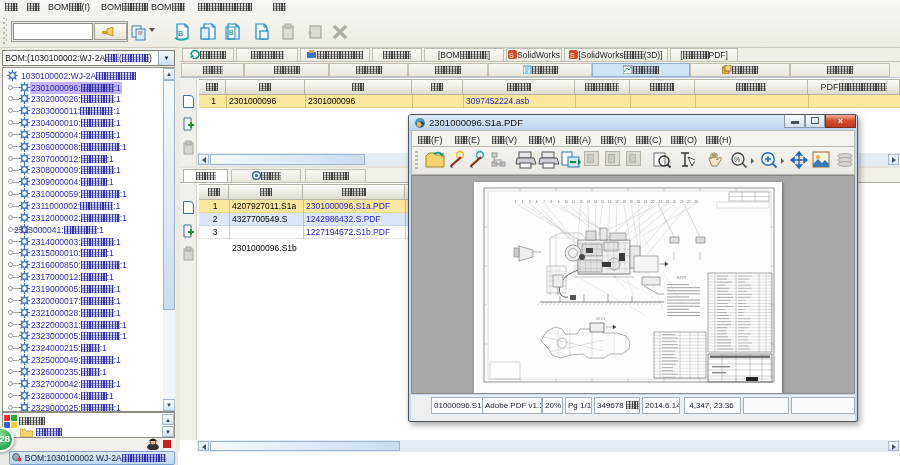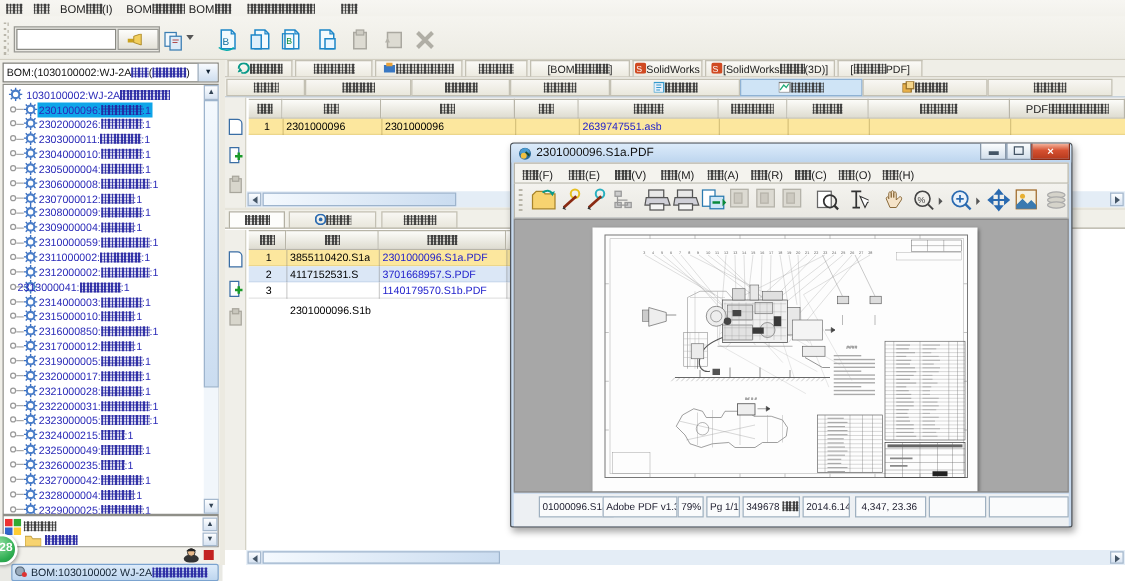--- a/index.html
+++ b/index.html
@@ -130,21 +130,21 @@
     </svg>
 <div class="trow" style="left:18px;top:2px">1030100002:WJ-2A<span class="z" style="width:40px"></span></div>
 <div class="expline" style="left:10px;top:19.0px"></div>
 <div class="exp" style="left:5px;top:16.5px"></div>
 <svg class="gearsvg" style="left:16.0px;top:13.5px" width="11" height="11">
       <g stroke="#4a7ec9" fill="none">
         <circle cx="5.5" cy="5.5" r="3" stroke-width="1.7"></circle>
         <path d="M5.5 0v2M5.5 9v2M0 5.5h2M9 5.5h2M1.6 1.6l1.4 1.4M8 8l1.4 1.4M9.4 1.6L8 3M3 8l-1.4 1.4" stroke-width="1.1" stroke="#3a6ec0"></path>
       </g>
     </svg>
-<div class="trow" style="left:27px;top:13.5px;background:#0ea5e9;padding:0 1px">2301000096:<span class="z" style="width:33px"></span>:1</div>
+<div class="trow" style="left:27px;top:13.5px;background:#c4b5fd;padding:0 1px">2301000096:<span class="z" style="width:33px"></span>:1</div>
 <div class="expline" style="left:10px;top:30.9px"></div>
 <div class="exp" style="left:5px;top:28.4px"></div>
 <svg class="gearsvg" style="left:16.0px;top:25.4px" width="11" height="11">
       <g stroke="#4a7ec9" fill="none">
         <circle cx="5.5" cy="5.5" r="3" stroke-width="1.7"></circle>
         <path d="M5.5 0v2M5.5 9v2M0 5.5h2M9 5.5h2M1.6 1.6l1.4 1.4M8 8l1.4 1.4M9.4 1.6L8 3M3 8l-1.4 1.4" stroke-width="1.1" stroke="#3a6ec0"></path>
       </g>
     </svg>
 <div class="trow" style="left:27px;top:25px;padding:0 1px">2302000026:<span class="z" style="width:33px"></span>:1</div>
 <div class="expline" style="left:10px;top:42.7px"></div>
@@ -479,21 +479,21 @@
 <div class="colsep" style="left:232px;top:47px;height:13px;background:rgba(150,130,60,.35)"></div>
 <div class="colsep" style="left:283px;top:47px;height:13px;background:rgba(150,130,60,.35)"></div>
 <div class="colsep" style="left:395px;top:47px;height:13px;background:rgba(150,130,60,.35)"></div>
 <div class="colsep" style="left:450px;top:47px;height:13px;background:rgba(150,130,60,.35)"></div>
 <div class="colsep" style="left:515px;top:47px;height:13px;background:rgba(150,130,60,.35)"></div>
 <div class="colsep" style="left:628px;top:47px;height:13px;background:rgba(150,130,60,.35)"></div>
 
 <div class="cell" style="left:19px;top:47px;width:27px;text-align:center">1</div>
 <div class="cell" style="left:47px;top:47px">2301000096</div>
 <div class="cell" style="left:126px;top:47px">2301000096</div>
-<div class="cell" style="left:284px;top:47px;color:#2222cc">2639747551.asb</div>
+<div class="cell" style="left:284px;top:47px;color:#2222cc">3097452224.asb</div>
 <div class="ab" style="left:17px;top:105px;width:703px;height:13px;background:#e4edf6"></div>
 <div class="sbBtn ab" style="left:18px;top:106px;width:11px;height:11px;line-height:4px"><span style="display:inline-block;width:0;height:0;border-top:3px solid transparent;border-bottom:3px solid transparent;border-right:4px solid #456;margin-top:2px"></span></div>
 <div class="sbBtn ab" style="left:708px;top:106px;width:11px;height:11px;line-height:4px"><span style="display:inline-block;width:0;height:0;border-top:3px solid transparent;border-bottom:3px solid transparent;border-left:4px solid #456;margin-top:2px"></span></div>
 <div class="sbThumb ab" style="left:30px;top:106px;width:155px;height:11px"></div>
 <div class="ab" style="left:0;top:118px;width:720px;height:2px;background:#e6e4da"></div>
 <div class="ab" style="left:0;top:120px;width:720px;height:15px;background:#f1f0e9;border-bottom:1px solid #b3b0a3"></div>
 <div class="t2 sel" style="left:3px;top:121px;width:45px;background:#fdfdfb;border-color:#b3b0a3"><span class="zk" style="width:20px"></span></div>
 <div class="t2" style="left:51px;top:121px;width:70px"><svg width="9" height="9" style="vertical-align:-1px">
         <circle cx="4.5" cy="4.5" r="4" fill="none" stroke="#2a6ab0" stroke-width="1.5"></circle>
         <circle cx="4.5" cy="4.5" r="1.5" fill="#2a6ab0"></circle>
@@ -508,36 +508,36 @@
 <svg class="ab" style="left:2px;top:198px" width="14" height="17">
       <rect x="2" y="3" width="9" height="11" fill="#d8d6cc" stroke="#a8a69c"></rect>
       <rect x="4" y="1" width="5" height="4" fill="#c8c6bc" stroke="#a8a69c"></rect>
     </svg>
 <div class="hdr" style="left:19px;top:136px;width:30px"><i class="zk" style="width:12px"></i></div>
 <div class="hdr" style="left:49px;top:136px;width:74px"><i class="zk" style="width:12px"></i></div>
 <div class="hdr" style="left:123px;top:136px;width:102px"><i class="zk" style="width:24px"></i></div>
 <div class="hdr" style="left:225px;top:136px;width:115px"></div>
 <div class="ab rowy" style="left:19px;top:152px;width:321px;height:13px"></div>
 <div class="cell" style="left:19px;top:152px;width:30px;text-align:center">1</div>
-<div class="cell" style="left:50px;top:152px">3855110420.S1a</div>
+<div class="cell" style="left:50px;top:152px">4207927011.S1a</div>
 <div class="cell" style="left:124px;top:152px;color:#2222cc">2301000096.S1a.PDF</div>
 <div class="colsep" style="left:49px;top:152px;height:13px"></div>
 <div class="colsep" style="left:123px;top:152px;height:13px"></div>
 <div class="colsep" style="left:225px;top:152px;height:13px"></div>
 <div class="ab rowb" style="left:19px;top:165px;width:321px;height:13px"></div>
 <div class="cell" style="left:19px;top:165px;width:30px;text-align:center">2</div>
-<div class="cell" style="left:50px;top:165px">4117152531.S</div>
-<div class="cell" style="left:124px;top:165px;color:#2222cc">3701668957.S.PDF</div>
+<div class="cell" style="left:50px;top:165px">4327700549.S</div>
+<div class="cell" style="left:124px;top:165px;color:#2222cc">1242986432.S.PDF</div>
 <div class="colsep" style="left:49px;top:165px;height:13px"></div>
 <div class="colsep" style="left:123px;top:165px;height:13px"></div>
 <div class="colsep" style="left:225px;top:165px;height:13px"></div>
 <div class="ab roww" style="left:19px;top:178px;width:321px;height:13px"></div>
 <div class="cell" style="left:19px;top:178px;width:30px;text-align:center">3</div>
 <div class="cell" style="left:50px;top:194px">2301000096.S1b</div>
-<div class="cell" style="left:124px;top:178px;color:#2222cc">1140179570.S1b.PDF</div>
+<div class="cell" style="left:124px;top:178px;color:#2222cc">1227194672.S1b.PDF</div>
 <div class="colsep" style="left:49px;top:178px;height:13px"></div>
 <div class="colsep" style="left:123px;top:178px;height:13px"></div>
 <div class="colsep" style="left:225px;top:178px;height:13px"></div>
 <div class="ab" style="left:17px;top:392px;width:703px;height:12px;background:#e4edf6"></div>
 <div class="sbBtn ab" style="left:18px;top:393px;width:11px;height:10px;line-height:3px"><span style="display:inline-block;width:0;height:0;border-top:3px solid transparent;border-bottom:3px solid transparent;border-right:4px solid #456;margin-top:2px"></span></div>
 <div class="sbBtn ab" style="left:708px;top:393px;width:11px;height:10px;line-height:3px"><span style="display:inline-block;width:0;height:0;border-top:3px solid transparent;border-bottom:3px solid transparent;border-left:4px solid #456;margin-top:2px"></span></div>
 <div class="sbThumb ab" style="left:30px;top:393px;width:190px;height:10px"></div>
 </div>
 <div class="ab win">
 <div class="wtitle">
@@ -955,20 +955,20 @@
           <rect x="272" y="195" width="12" height="4" fill="#222"></rect>
           <rect x="238" y="184" width="18" height="1.4" fill="#888"></rect>
           <rect x="238" y="190" width="14" height="1.4" fill="#888"></rect>
           <rect x="16" y="180" width="30" height="17" fill="none" stroke="#888" stroke-width="0.3"></rect>
         </svg>
 </div>
     </div>
 <div class="wstatus">
 <div class="scell" style="left:20px;width:60px">01000096.S1a.P</div>
 <div class="scell" style="left:71px;width:60px">Adobe PDF v1.3</div>
-<div class="scell" style="left:131px;width:21px">79%</div>
+<div class="scell" style="left:131px;width:21px">20%</div>
 <div class="scell" style="left:154px;width:27px">Pg 1/1</div>
 <div class="scell" style="left:183px;width:46px">349678 <span class="zk" style="width:13px"></span></div>
 <div class="scell" style="left:231px;width:38px">2014.6.14</div>
 <div class="scell" style="left:273px;width:57px">&nbsp;4,347, 23.36</div>
 <div class="scell" style="left:332px;width:46px"></div>
 <div class="scell" style="left:380px;width:64px"></div>
 </div>
 </div>
 </body></html>

